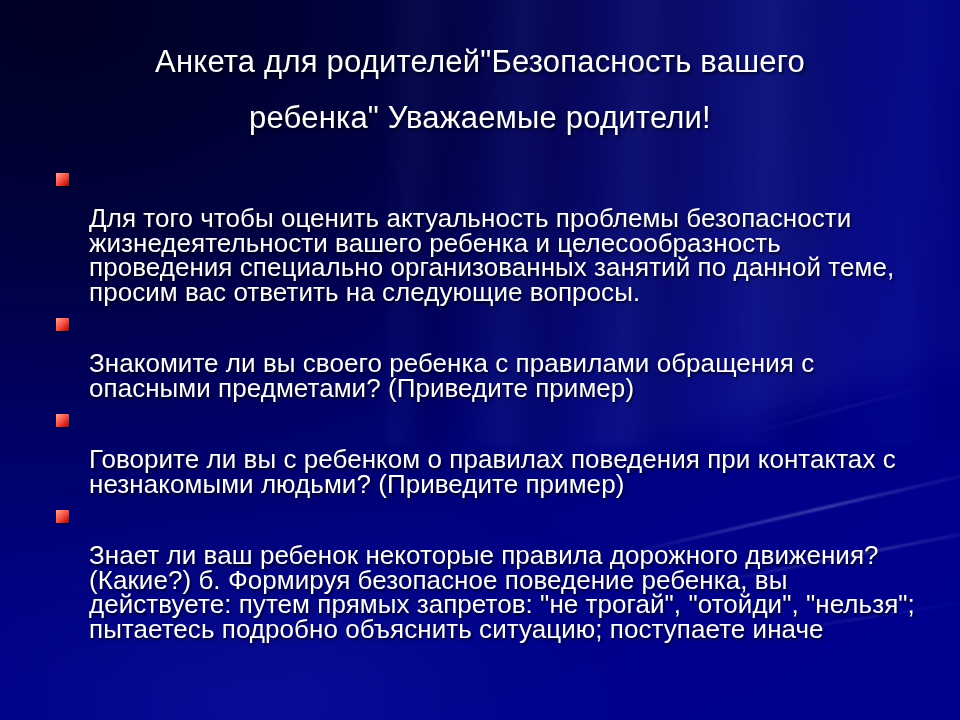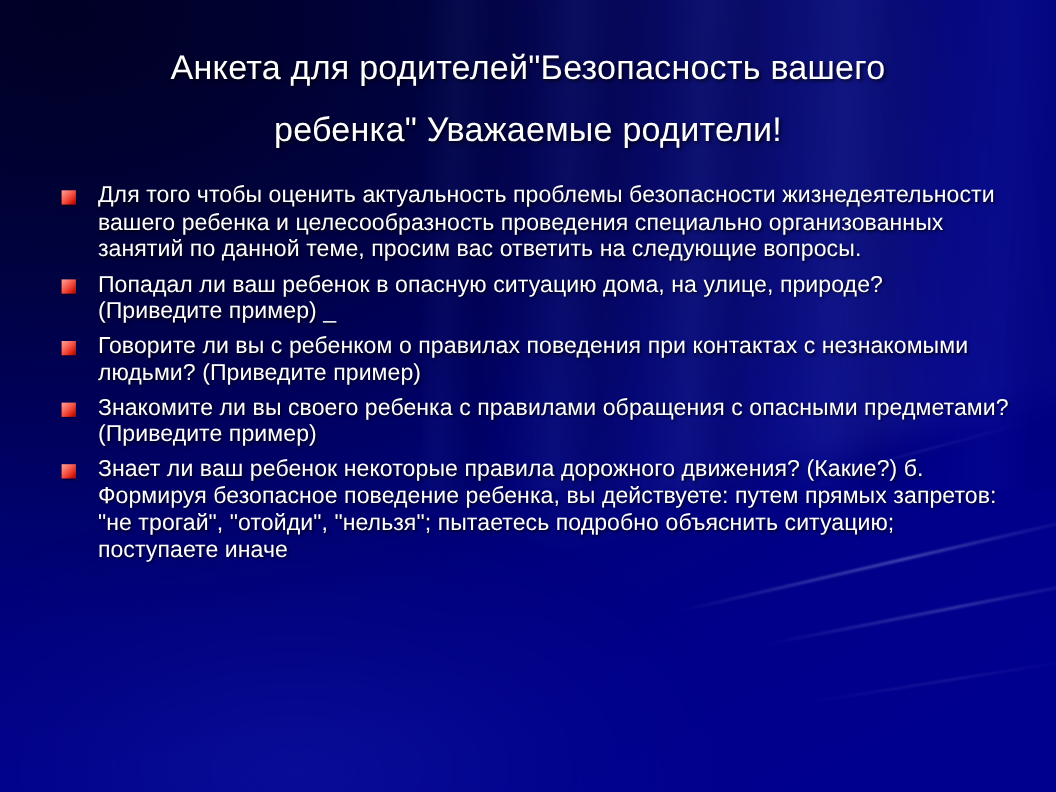--- a/index.html
+++ b/index.html
@@ -150,24 +150,25 @@
         #ff9f96 0%,
         #fb7a6e 26%,
         #ef4233 58%,
         #cc1405 84%,
         #a30d02 100%);
     box-shadow: 0 1px 2px rgba(0,0,0,0.55);
   }
   .bullet-text {
     flex: 1 1 auto;
     color: #ffffff;
-    font-size: 21px;
+    font-size: 26px;
     line-height: 24.5px;
     letter-spacing: .05px;
     text-shadow: 1.5px 1.5px 2.5px rgba(0,0,0,0.80);
+    margin-top: 40px;
   }
 </style>
 </head>
 <body>
 
 <div class="slide">
 
   <div class="bg-streaks-v"></div>
   <div class="bg-sheen"></div>
   <div class="bg-glow"></div>
@@ -181,34 +182,30 @@
     <div class="title-line">ребенка" Уважаемые родители!</div>
   </div>
 
   <div class="body-block">
 
     <div class="bullet-row">
       <span class="bullet-marker"></span>
       <span class="bullet-text">Для того чтобы оценить актуальность проблемы безопасности жизнедеятельности вашего ребенка и целесообразность проведения специально организованных занятий по данной теме, просим вас ответить на следующие вопросы.</span>
     </div>
 
-    <div class="bullet-row">
-      <span class="bullet-marker"></span>
-      <span class="bullet-text">Попадал ли ваш ребенок в опасную ситуацию дома, на улице, природе? (Приведите пример) _</span>
-    </div>
-
+
+
+    <div class="bullet-row">
+      <span class="bullet-marker"></span>
+      <span class="bullet-text">Знакомите ли вы своего ребенка с правилами обращения с опасными предметами? (Приведите пример)</span>
+    </div>
 
     <div class="bullet-row">
       <span class="bullet-marker"></span>
       <span class="bullet-text">Говорите ли вы с ребенком о правилах поведения при контактах с незнакомыми людьми? (Приведите пример)</span>
-    </div>
-
-    <div class="bullet-row">
-      <span class="bullet-marker"></span>
-      <span class="bullet-text">Знакомите ли вы своего ребенка с правилами обращения с опасными предметами? (Приведите пример)</span>
     </div>
 
     <div class="bullet-row">
       <span class="bullet-marker"></span>
       <span class="bullet-text">Знает ли ваш ребенок некоторые правила дорожного движения? (Какие?) б. Формируя безопасное поведение ребенка, вы действуете: путем прямых запретов: "не трогай", "отойди", "нельзя"; пытаетесь подробно объяснить ситуацию; поступаете иначе</span>
     </div>
 
   </div>
 </div>
 

